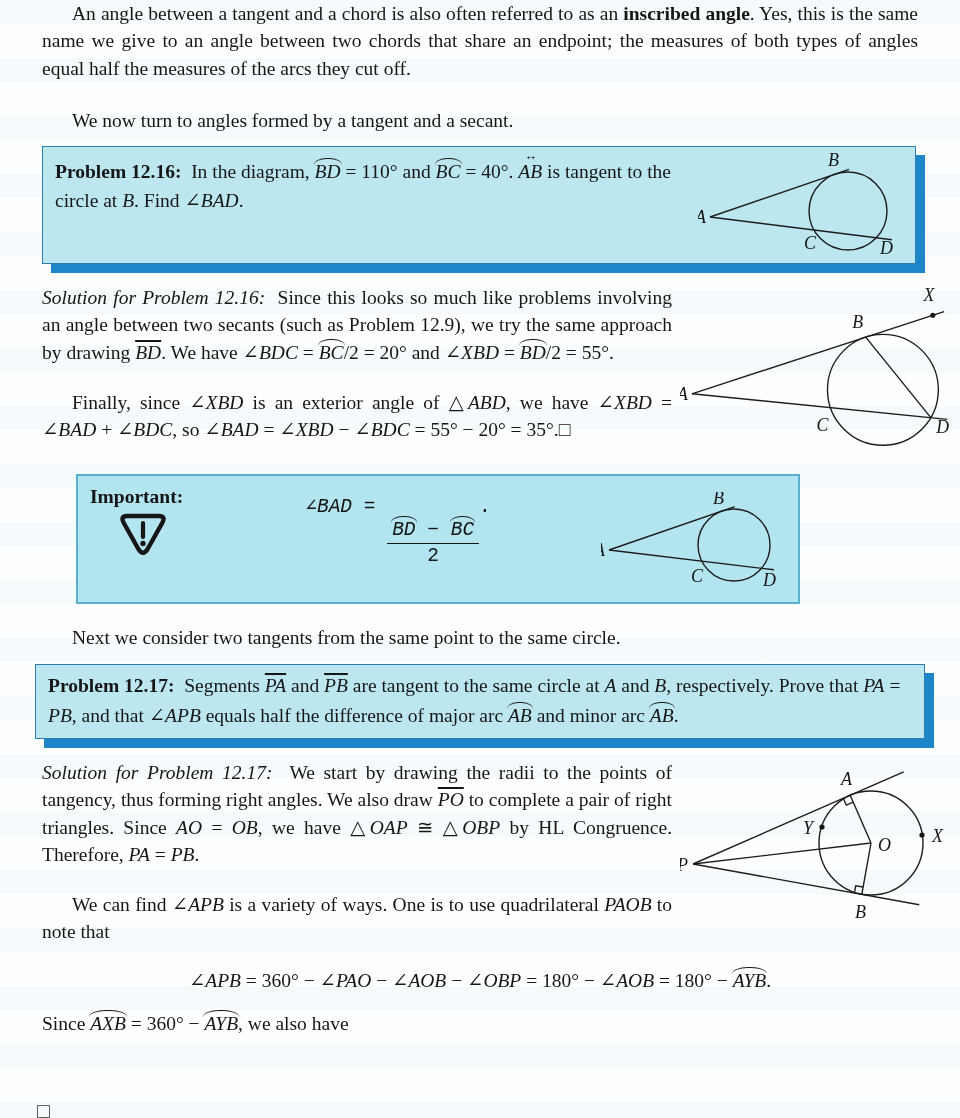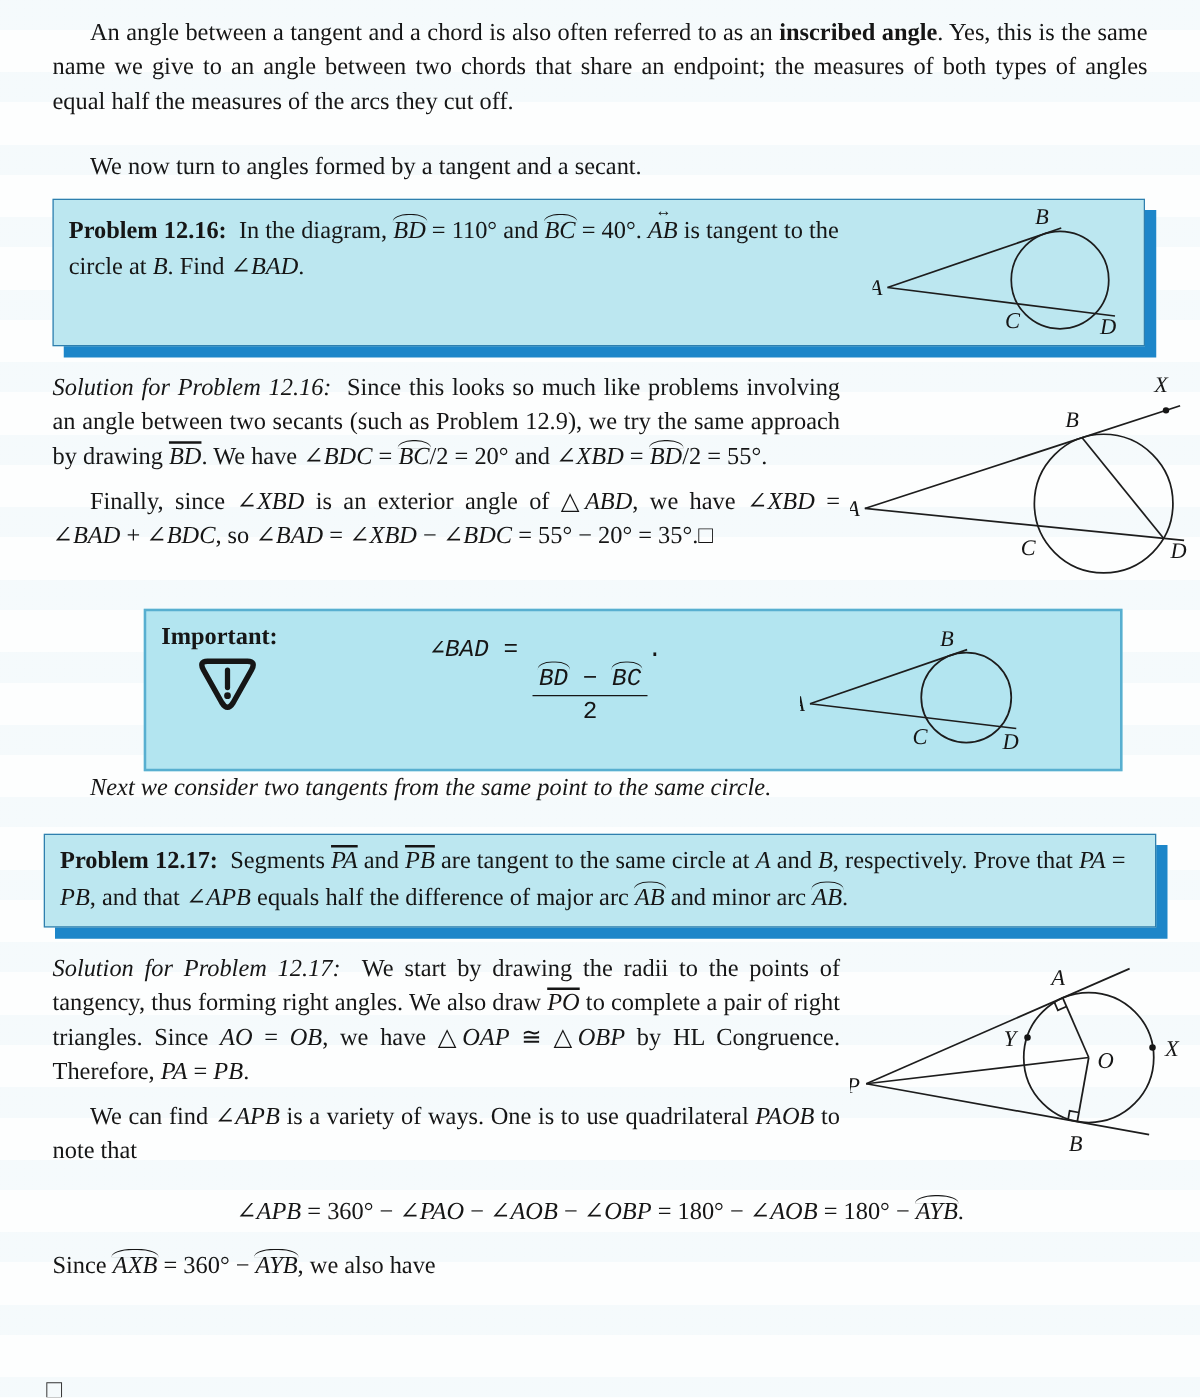--- a/index.html
+++ b/index.html
@@ -1,20 +1,20 @@
 <!DOCTYPE html>
 <html><head>
 <meta charset="utf-8">
 <style>
   html,body{margin:0;padding:0;background:#ffffff;}
   .page{
     position:relative;
     width:960px;height:1118px;
     box-sizing:border-box;
-    padding:13px 42px 0 42px;
+    padding:0 42px 0 42px;
     overflow:hidden;
     font-family:"Liberation Serif","DejaVu Serif",serif;
     font-size:19.5px;
     color:var(--text,#161616);
     background:
       repeating-linear-gradient(180deg,
         rgba(203,229,240,0.16) 0px, rgba(203,229,240,0.16) 24px,
         rgba(255,255,255,0) 24px, rgba(255,255,255,0) 58px),
       var(--page_bg,#fdfefe);
   }
@@ -36,28 +36,28 @@
   .problem-box{
     position:relative;box-sizing:border-box;
     background:var(--box_fill,#bce7f0);
     border:1.6px solid var(--box_border,#2f7fae);
     box-shadow:9px 9px 0 0 var(--box_shadow,#1d86c9);
     padding:6px 12px 8px 12px;
   }
   .box1{margin-top:12px;width:874px;}
   .box1-flex{display:flex;gap:2px;align-items:flex-start;}
   .box1-text{flex:1;line-height:1.5;padding-top:4px;}
-  .box2{margin-top:23px;margin-left:-7px;width:890px;line-height:1.5;}
+  .box2{margin-top:13px;margin-left:-7px;width:890px;line-height:1.5;}
   .sol-row{display:flex;gap:8px;margin-right:-54px;margin-top:20px;align-items:flex-start;}
   .sol-text{width:630px;}
-  .sol-text p + p{margin-top:9px;}
+  .sol-text p + p{margin-top:23px;}
   .lead{font-style:italic;}
   .para{margin-top:10px;}
   .important-box{
-    box-sizing:border-box;margin:12px 0 0 73px;width:783px;
+    box-sizing:border-box;margin:12px 0 0 34px;width:724px;
     background:var(--important_fill,#b3e5f0);
     border:2px solid var(--important_border,#58afd0);
     display:flex;gap:12px;padding:10px 12px 8px 12px;
   }
   .imp-left{width:105px;text-align:center;flex:none;}
   .imp-left .imp-label{font-weight:bold;text-align:left;display:block;}
   .imp-left svg{margin-top:4px;}
   .imp-body{width:382px;flex:none;line-height:1.38;}
   .imp-eq{margin-top:10px;text-align:center;line-height:1.2;font-family:Liberation Mono, monospace;}
   .frac{display:inline-flex;flex-direction:column;align-items:center;vertical-align:-1.15em;line-height:1.18;justify-content:center;}
@@ -139,21 +139,21 @@
       <circle class="diag-stroke" cx="133" cy="53" r="36"></circle>
       <path class="diag-stroke" d="M8 58 L133.7 14.7"></path>
       <path class="diag-stroke" d="M8 58 L173 77.8"></path>
       <text x="4" y="64" text-anchor="end">A</text>
       <text x="112" y="12">B</text>
       <text x="90" y="90">C</text>
       <text x="162" y="94">D</text>
     </svg>
   </div>
 
-  <p class="indent" style="font-style:italic;">Next we consider two tangents from the same point to the same circle.</p>
+  <p class="indent" style="margin-top:20px;">Next we consider two tangents from the same point to the same circle.</p>
 
   <div class="problem-box box2">
     <b>Problem 12.17:</b>&nbsp;
     <span>Segments <seg>PA</seg> and <seg>PB</seg> are tangent to the same circle at <i>A</i> and <i>B</i>, respectively.  Prove that <i>PA</i> = <i>PB</i>, and that ∠<i>APB</i> equals half the difference of major arc <arc>AB</arc> and minor arc <arc>AB</arc>.</span>
   </div>
 
   <div class="sol-row">
     <div class="sol-text">
       <p><span class="lead">Solution for Problem 12.17:</span>&nbsp;
         <span>We start by drawing the radii to the points of tangency, thus forming right angles.  We also draw <seg>PO</seg> to complete a pair of right triangles.  Since <i>AO</i> = <i>OB</i>, we have △<i>OAP</i> ≅ △<i>OBP</i> by HL Congruence.  Therefore, <i>PA</i> = <i>PB</i>.</span></p>

